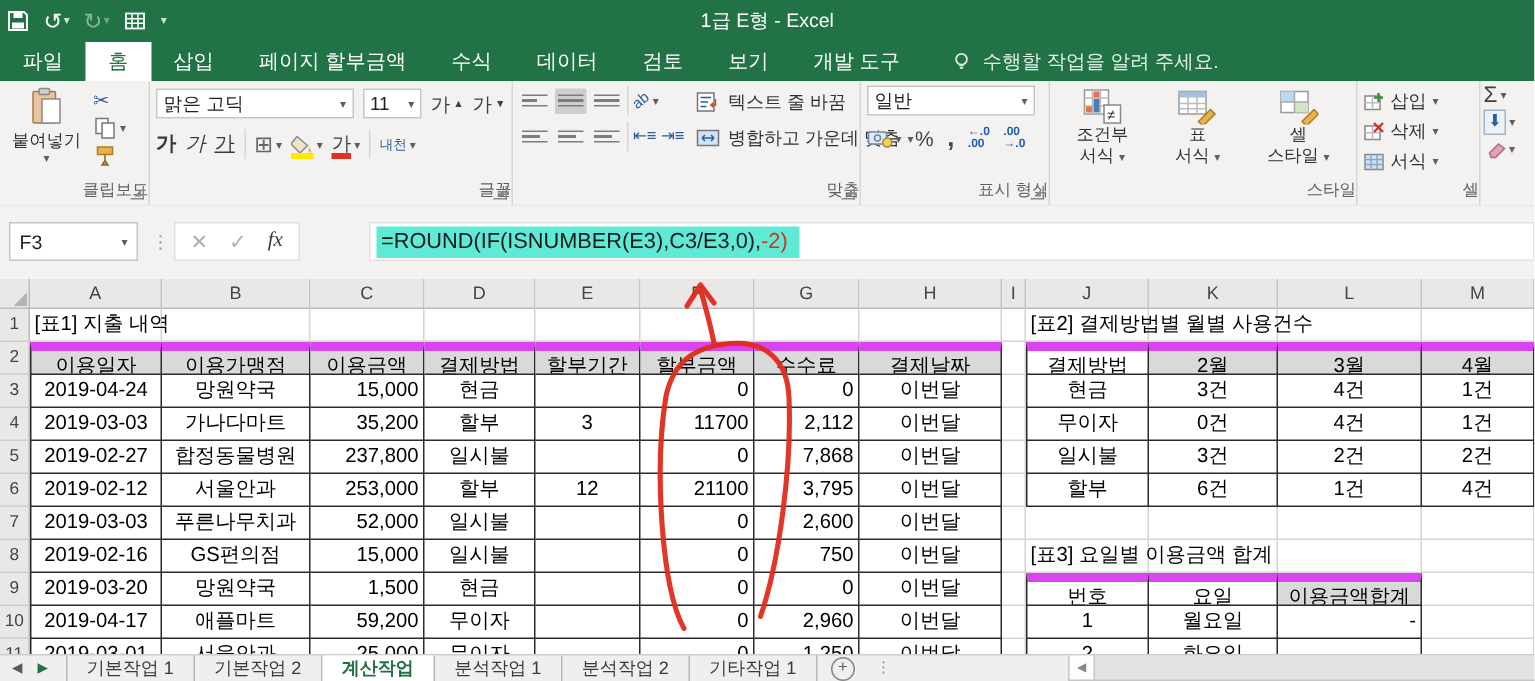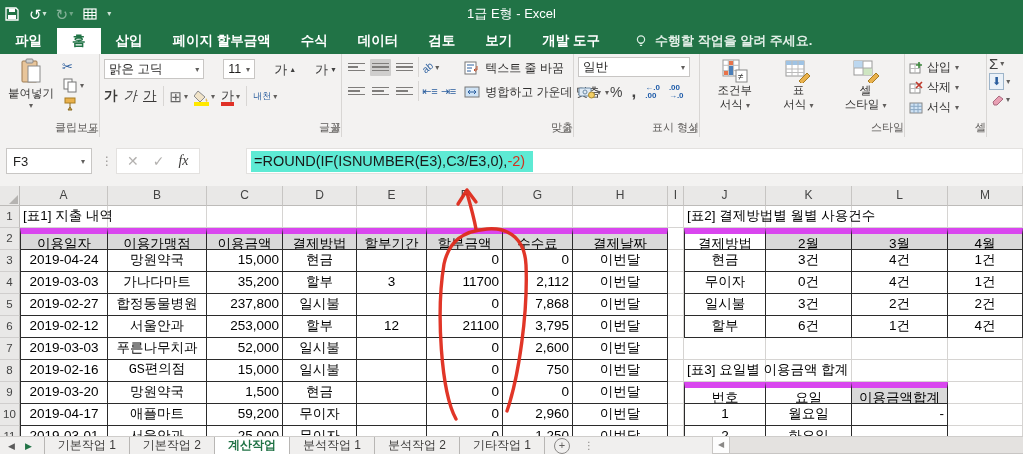--- a/index.html
+++ b/index.html
@@ -7,40 +7,40 @@
        font-family:"Liberation Sans","DejaVu Sans",sans-serif;background:#fff;
        -webkit-font-smoothing:antialiased;}
   
   .titlebar{position:absolute;left:0;top:0;width:1023px;height:28px;background:#217346;color:#fff;}
   .qat{position:absolute;left:4px;top:2px;display:flex;align-items:center;gap:9px;height:24px;}
   .qat .ic{color:#fff;font-size:15px;line-height:1;display:inline-flex;align-items:center;gap:1px;cursor:default;}
   .qat .dd{font-size:8px;color:#cfe3d6;}
   .qat .dim{opacity:.45;}
   .apptitle{position:absolute;left:0;top:0;width:100%;height:28px;line-height:28px;text-align:center;font-size:13px;color:#fff;}
   
-  .tabrow{position:absolute;left:0;top:28px;width:1023px;height:26px;background:#217346;display:flex;align-items:flex-end;font-weight:bold;}
+  .tabrow{position:absolute;left:0;top:28px;width:1023px;height:26px;background:#217346;display:flex;align-items:flex-end;}
   .rtab{color:#fff;font-size:13.5px;padding:0 15px;height:26px;line-height:26px;white-space:nowrap;}
   .rtab.active{background:#fff;color:#217346;}
   .tellme{display:flex;align-items:center;gap:6px;color:#e2efe7;font-size:13px;margin-left:18px;height:26px;}
   
   .ribbon{position:absolute;left:0;top:54px;width:1023px;height:83px;background:#f3f2f1;border-bottom:1px solid #d2d0ce;display:flex;}
   .rgroup{display:flex;flex-direction:column;border-right:1px solid #d8d6d4;flex:none;box-sizing:border-box;}
   .gbody{flex:1;display:flex;padding:3px 4px 0 4px;gap:4px;}
   .glabel{height:17px;font-size:11px;color:#605e5c;text-align:right;position:relative;line-height:15px;}
   .launcher{position:absolute;right:3px;bottom:4px;width:8px;height:8px;border-right:1.5px solid #8a8886;border-bottom:1.5px solid #8a8886;}
   .launcher::after{content:"";position:absolute;right:1px;bottom:1px;width:4px;height:4px;
      background:linear-gradient(135deg,transparent 45%,#8a8886 45%);}
   .bigbtn{display:flex;flex-direction:column;align-items:center;justify-content:flex-start;font-size:11.5px;color:#323130;padding:1px 4px;}
   .bigbtn .cap{margin-top:2px;white-space:nowrap;}
   .dda{font-size:8px;color:#605e5c;}
   .smallcol{display:flex;flex-direction:column;justify-content:flex-start;gap:3px;padding-top:2px;}
   .sic{font-size:13px;color:#404040;line-height:15px;display:flex;align-items:center;gap:2px;}
   .selbox{background:#fff;border:1px solid #c8c6c4;height:20px;display:flex;align-items:center;font-size:12.5px;color:#201f1e;padding:0 4px;box-sizing:border-box;}
   .selbox .dda{margin-left:auto;}
-  .fontrow{display:flex;gap:19px;align-items:center;height:24px;}
+  .fontrow{display:flex;gap:6px;align-items:center;height:24px;}
   .fontrow2{display:flex;gap:6px;align-items:center;height:26px;font-size:13.5px;color:#3b3a39;}
   .ga{font-weight:bold;}
   .gi{font-style:italic;}
   .gu{text-decoration:underline;}
   .colorbar{display:inline-block;position:relative;line-height:14px;}
   .colorbar i{position:absolute;left:0;right:0;bottom:-3px;height:4px;font-style:normal;}
   .vsep{width:1px;height:20px;background:#d8d6d4;}
   .alnico{width:17px;height:15px;display:flex;flex-direction:column;justify-content:center;gap:2px;padding:1px 2px;border-radius:1px;}
   .alnico i{display:block;height:1.5px;background:#7f7d7b;}
   .alnico.pressed{background:#cfcecd;}
@@ -565,21 +565,21 @@
       <div class="gcell a-c bR bB" style="width: 95px;">이번달</div>
       <div class="gcell a-c" style="width: 16px;"></div>
       <div class="gcell a-c" style="width: 82px;"></div>
       <div class="gcell a-c" style="width: 86px;"></div>
       <div class="gcell a-c" style="width: 96px;"></div>
       <div class="gcell a-c" style="width: 75px;"></div>
     </div>
     <div class="grow">
       <div class="grh">8</div>
       <div class="gcell a-c bR bB bL" style="width: 88px;">2019-02-16</div>
-      <div class="gcell a-c bR bB" style="width: 99px; font-family: Liberation Mono, monospace;">GS편의점</div>
+      <div class="gcell a-c bR bB" style="width: 99px;">GS편의점</div>
       <div class="gcell a-r bR bB" style="width: 76px;">15,000</div>
       <div class="gcell a-c bR bB" style="width: 74px;">일시불</div>
       <div class="gcell a-c bR bB" style="width: 70px;"></div>
       <div class="gcell a-r bR bB" style="width: 76px;">0</div>
       <div class="gcell a-r bR bB" style="width: 70px;">750</div>
       <div class="gcell a-c bR bB" style="width: 95px;">이번달</div>
       <div class="gcell a-c" style="width: 16px;"></div>
       <div class="gcell a-l lbl" style="width: 82px;">[표3] 요일별 이용금액 합계</div>
       <div class="gcell a-c" style="width: 86px;"></div>
       <div class="gcell a-c" style="width: 96px;"></div>

